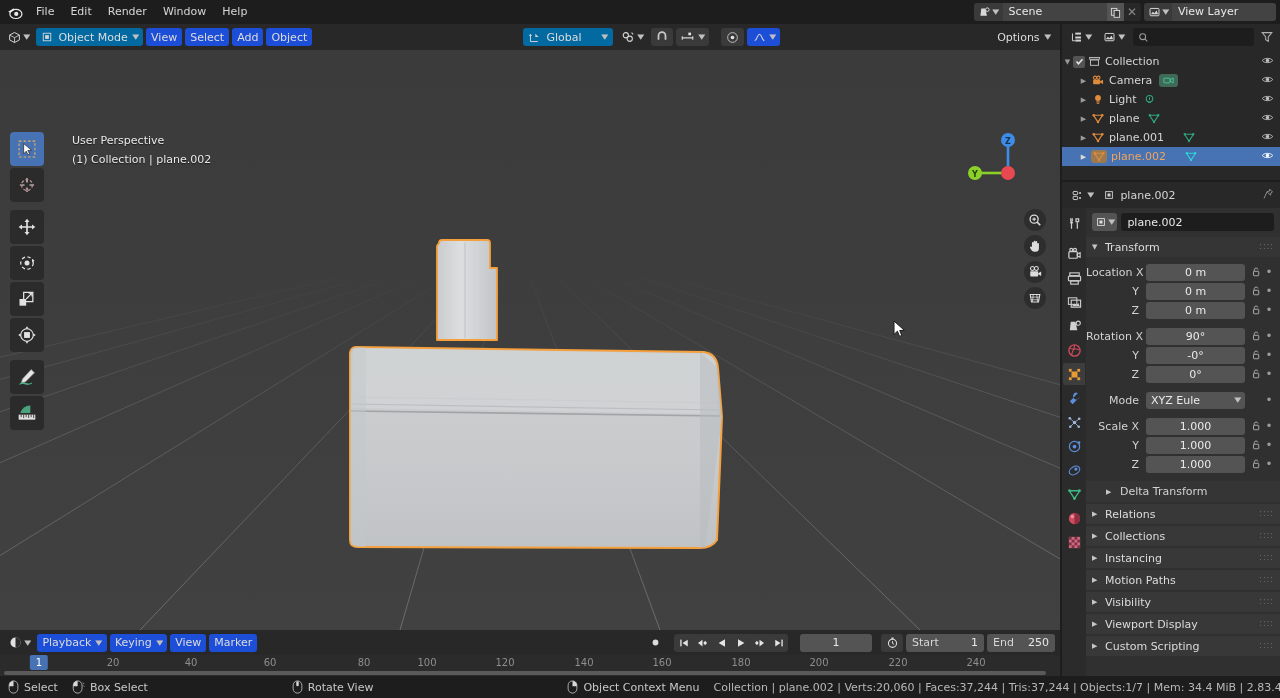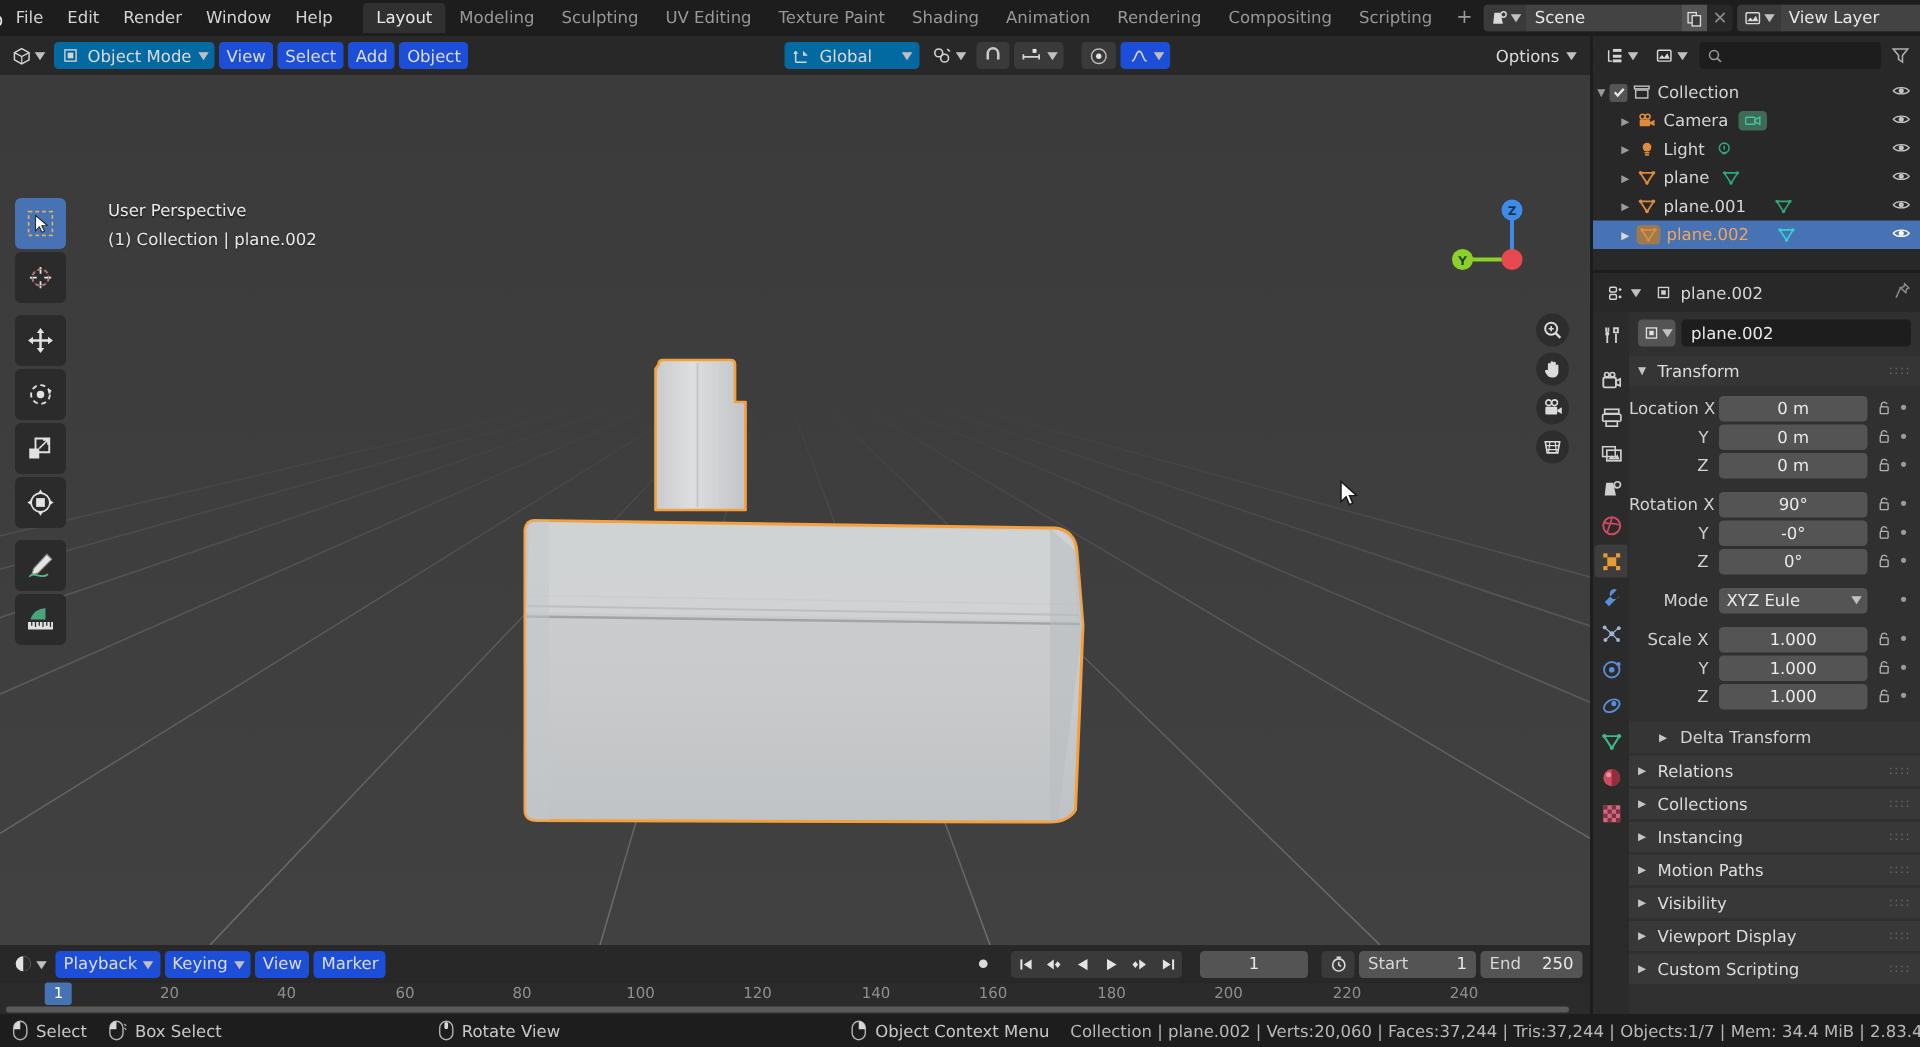--- a/index.html
+++ b/index.html
@@ -195,33 +195,20 @@
           <circle cx="14.5" cy="14" r="3" fill="#e8e8e8"></circle>
           <path d="M3 11 L11 6 L11 9 L5.5 12.5 Z" fill="#e8e8e8"></path>
         </svg>
     </div>
     <div class="menu-item">File</div>
     <div class="menu-item">Edit</div>
     <div class="menu-item">Render</div>
     <div class="menu-item">Window</div>
     <div class="menu-item">Help</div>
 
-    <div class="wstabs">
-      <div class="wstab active">Layout</div>
-      <div class="wstab">Modeling</div>
-      <div class="wstab">Sculpting</div>
-      <div class="wstab">UV Editing</div>
-      <div class="wstab">Texture Paint</div>
-      <div class="wstab">Shading</div>
-      <div class="wstab">Animation</div>
-      <div class="wstab">Rendering</div>
-      <div class="wstab">Compositing</div>
-      <div class="wstab">Scripting</div>
-      <div class="wstab-plus">+</div>
-    </div>
 
     <div class="topbar-right">
       <div class="id-block">
         <div class="id-icon-btn">
           <svg width="13" height="13" viewBox="0 0 16 16">
               <path d="M4 3 L9 3 L11 12 L3 12 Z" fill="#d8d8d8"></path>
               <circle cx="11.5" cy="4.5" r="2.2" fill="none" stroke="#d8d8d8" stroke-width="1.2"></circle>
             </svg>
           <span class="caret">▼</span>
         </div>
@@ -588,21 +575,21 @@
     <div class="num-field pair" style="min-width:68px">
       <span class="lbl">End</span>
       <span>250</span>
     </div>
   </div>
 
   <div class="timeline-body">
     <div class="tl-tick" style="left:113px">20</div>
     <div class="tl-tick" style="left:191px">40</div>
     <div class="tl-tick" style="left:270px">60</div>
-    <div class="tl-tick" style="left:348px">80</div>
+    <div class="tl-tick" style="left:364px">80</div>
     <div class="tl-tick" style="left:427px">100</div>
     <div class="tl-tick" style="left:505px">120</div>
     <div class="tl-tick" style="left:584px">140</div>
     <div class="tl-tick" style="left:662px">160</div>
     <div class="tl-tick" style="left:741px">180</div>
     <div class="tl-tick" style="left:819px">200</div>
     <div class="tl-tick" style="left:898px">220</div>
     <div class="tl-tick" style="left:976px">240</div>
     <div class="tl-playhead" style="left:39px">1</div>
     <div class="tl-scrollbar" style="width:1042px"></div>

